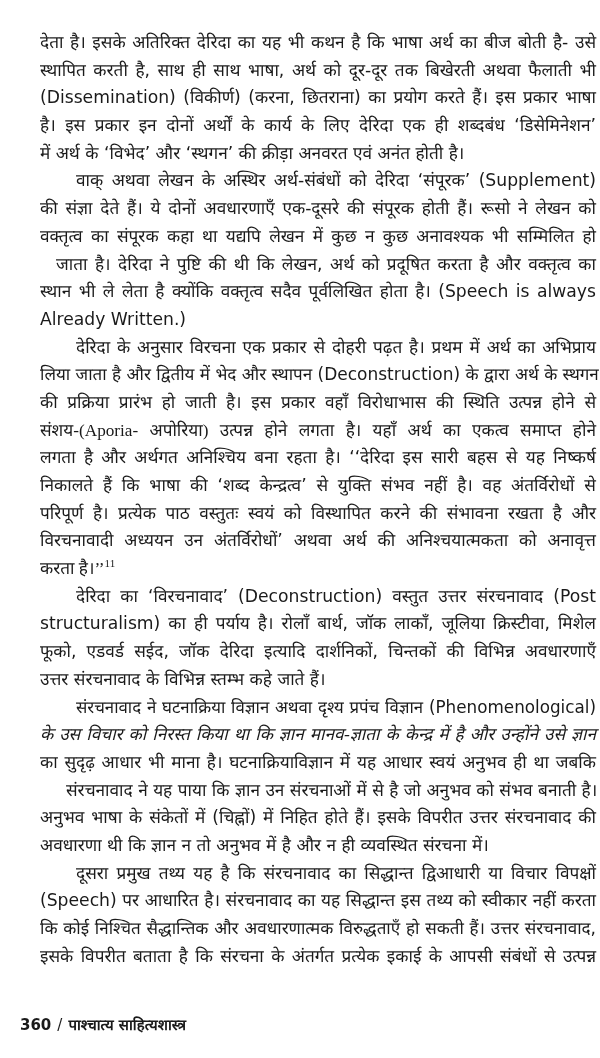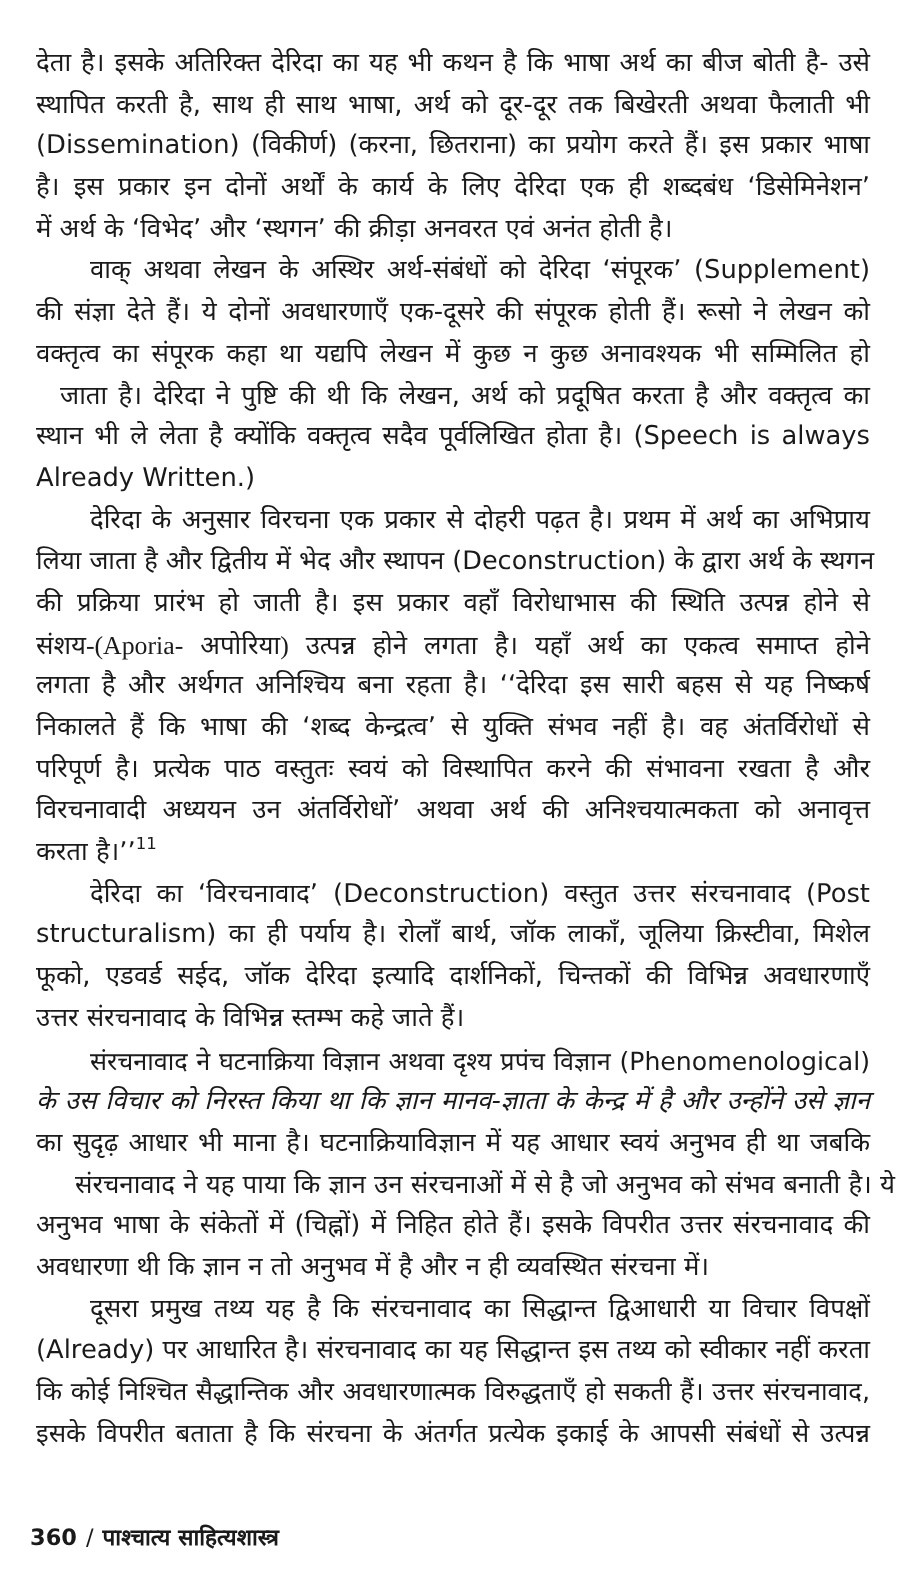--- a/index.html
+++ b/index.html
@@ -4,21 +4,21 @@
 <style>
   html, body { margin: 0; padding: 0; }
   body {
     width: 600px; height: 1058px;
     background: #ffffff;
     color: #1a1a1a;
     font-family: "DejaVu Sans", "Liberation Sans", sans-serif;
     position: relative;
     overflow: hidden;
   }
-  .page { position: absolute; left: 24px; top: 29px; width: 556px; }
+  .page { position: absolute; left: 40px; top: 29px; width: 556px; }
   .line {
     height: 27.7px;
     line-height: 27.7px;
     font-size: 17.2px;
     white-space: nowrap;
     text-align: justify;
     text-align-last: justify;
     overflow: visible;
   }
   .line.last { text-align-last: left; }
@@ -46,32 +46,32 @@
     <div class="line" style="white-space: normal;"><span style="white-space: nowrap; word-spacing: 0px;">स्थान भी ले लेता है क्योंकि वक्तृत्व सदैव पूर्वलिखित होता है। (Speech is always</span></div>
     <div class="line last" style="white-space: normal;"><span style="white-space: nowrap;">Already Written.)</span></div>
     <div class="line indent" style="white-space: normal;"><span style="white-space: nowrap; word-spacing: 0px;">देरिदा के अनुसार विरचना एक प्रकार से दोहरी पढ़त है। प्रथम में अर्थ का अभिप्राय</span></div>
     <div class="line" style="white-space: normal;"><span style="white-space: nowrap; font-size: 17px;">लिया जाता है और द्वितीय में भेद और स्थापन (Deconstruction) के द्वारा अर्थ के स्थगन</span></div>
     <div class="line" style="white-space: normal;"><span style="white-space: nowrap; word-spacing: 0px;">की प्रक्रिया प्रारंभ हो जाती है। इस प्रकार वहाँ विरोधाभास की स्थिति उत्पन्न होने से</span></div>
     <div class="line" style="white-space: normal;"><span style="white-space: nowrap; word-spacing: 0px; font-family: Liberation Serif, serif;">संशय-(Aporia- अपोरिया) उत्पन्न होने लगता है। यहाँ अर्थ का एकत्व समाप्त होने</span></div>
     <div class="line" style="white-space: normal;"><span style="white-space: nowrap; word-spacing: 0px;">लगता है और अर्थगत अनिश्चिय बना रहता है। ‘‘देरिदा इस सारी बहस से यह निष्कर्ष</span></div>
     <div class="line" style="white-space: normal;"><span style="white-space: nowrap; word-spacing: 0px;">निकालते हैं कि भाषा की ‘शब्द केन्द्रत्व’ से युक्ति संभव नहीं है। वह अंतर्विरोधों से</span></div>
     <div class="line" style="white-space: normal;"><span style="white-space: nowrap; word-spacing: 0px;">परिपूर्ण है। प्रत्येक पाठ वस्तुतः स्वयं को विस्थापित करने की संभावना रखता है और</span></div>
     <div class="line" style="white-space: normal;"><span style="white-space: nowrap; word-spacing: 0px;">विरचनावादी अध्ययन उन अंतर्विरोधों’ अथवा अर्थ की अनिश्चयात्मकता को अनावृत्त</span></div>
-    <div class="line last" style="white-space: normal;"><span style="white-space: nowrap;">करता है।’’</span><sup style="font-size: 11px; line-height: 0;">11</sup></div>
+    <div class="line last" style="white-space: normal; font-family: Liberation Serif, serif;"><span style="white-space: nowrap;">करता है।’’</span><sup style="font-size: 11px; line-height: 0;">11</sup></div>
     <div class="line indent" style="white-space: normal;"><span style="white-space: nowrap; word-spacing: 0px;">देरिदा का ‘विरचनावाद’ (Deconstruction) वस्तुत उत्तर संरचनावाद (Post</span></div>
     <div class="line" style="white-space: normal;"><span style="white-space: nowrap; word-spacing: 0px;">structuralism) का ही पर्याय है। रोलाँ बार्थ, जॉक लाकाँ, जूलिया क्रिस्टीवा, मिशेल</span></div>
     <div class="line" style="white-space: normal;"><span style="white-space: nowrap; word-spacing: 0px;">फूको, एडवर्ड सईद, जॉक देरिदा इत्यादि दार्शनिकों, चिन्तकों की विभिन्न अवधारणाएँ</span></div>
     <div class="line last" style="white-space: normal;"><span style="white-space: nowrap;">उत्तर संरचनावाद के विभिन्न स्तम्भ कहे जाते हैं।</span></div>
     <div class="line indent" style="white-space: normal;"><span style="white-space: nowrap; font-size: 16.8px;">संरचनावाद ने घटनाक्रिया विज्ञान अथवा दृश्य प्रपंच विज्ञान (Phenomenological)</span></div>
     <div class="line" style="white-space: normal; font-style: italic;"><span style="white-space: nowrap; word-spacing: 0px;">के उस विचार को निरस्त किया था कि ज्ञान मानव-ज्ञाता के केन्द्र में है और उन्होंने उसे ज्ञान</span></div>
     <div class="line" style="white-space: normal;"><span style="white-space: nowrap; word-spacing: 0px;">का सुदृढ़ आधार भी माना है। घटनाक्रियाविज्ञान में यह आधार स्वयं अनुभव ही था जबकि</span></div>
     <div class="line" style="white-space: normal;"><span style="white-space: nowrap; word-spacing: 0px; margin-left: 26px;">संरचनावाद ने यह पाया कि ज्ञान उन संरचनाओं में से है जो अनुभव को संभव बनाती है। ये</span></div>
     <div class="line" style="white-space: normal;"><span style="white-space: nowrap; word-spacing: 0px;">अनुभव भाषा के संकेतों में (चिह्नों) में निहित होते हैं। इसके विपरीत उत्तर संरचनावाद की</span></div>
     <div class="line last" style="white-space: normal;"><span style="white-space: nowrap;">अवधारणा थी कि ज्ञान न तो अनुभव में है और न ही व्यवस्थित संरचना में।</span></div>
     <div class="line indent" style="white-space: normal;"><span style="white-space: nowrap; word-spacing: 0px;">दूसरा प्रमुख तथ्य यह है कि संरचनावाद का सिद्धान्त द्विआधारी या विचार विपक्षों</span></div>
-    <div class="line" style="white-space: normal;"><span style="white-space: nowrap; word-spacing: 0px;">(Already) पर आधारित है। संरचनावाद का यह सिद्धान्त इस तथ्य को स्वीकार नहीं करता</span></div>
+    <div class="line" style="white-space: normal;"><span style="white-space: nowrap; word-spacing: 0px;">(Speech) पर आधारित है। संरचनावाद का यह सिद्धान्त इस तथ्य को स्वीकार नहीं करता</span></div>
     <div class="line" style="white-space: normal;"><span style="white-space: nowrap; font-size: 17px;">कि कोई निश्चित सैद्धान्तिक और अवधारणात्मक विरुद्धताएँ हो सकती हैं। उत्तर संरचनावाद,</span></div>
     <div class="line" style="white-space: normal;"><span style="white-space: nowrap; word-spacing: 0px;">इसके विपरीत बताता है कि संरचना के अंतर्गत प्रत्येक इकाई के आपसी संबंधों से उत्पन्न</span></div>
   </div>
 
 <div class="footer">
   <span>360</span><span class="sep">/</span><span>पाश्चात्य साहित्यशास्त्र</span>
 </div>
 
 </body></html>

